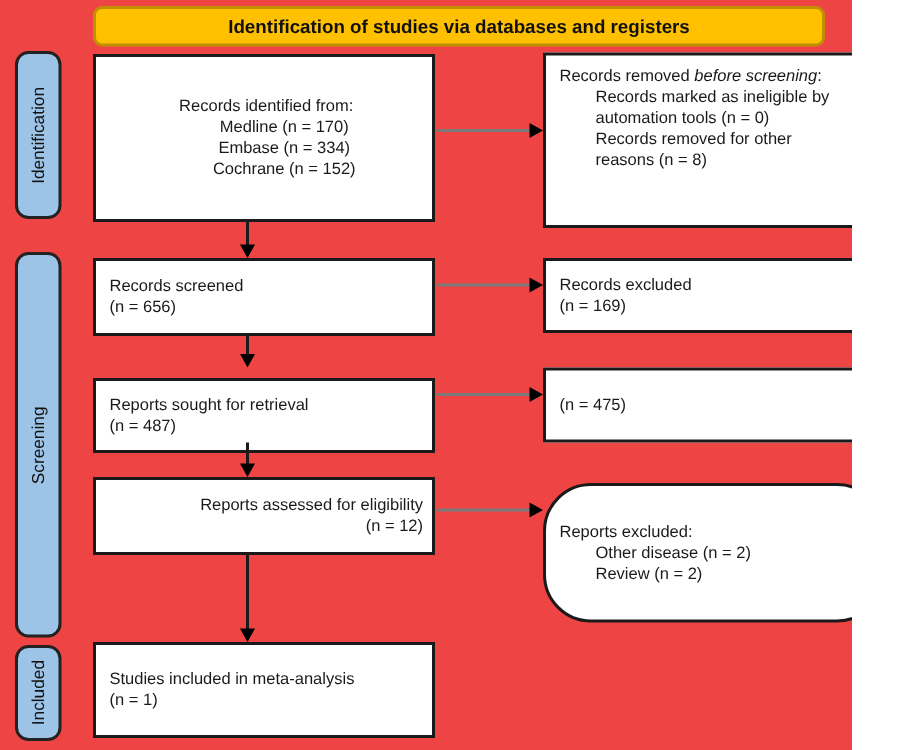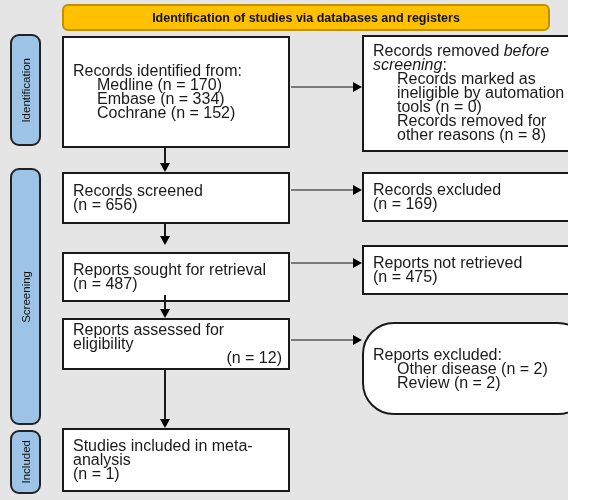--- a/index.html
+++ b/index.html
@@ -1,19 +1,19 @@
 <!DOCTYPE html>
 <html><head>
 <meta charset="utf-8">
 <style>
   * { margin:0; padding:0; box-sizing:border-box; }
   html,body { background:#ffffff; }
   body { font-family:"Liberation Sans", sans-serif; color:#1a1a1a; }
   .canvas {
-    position:relative; width:568px; height:500px; background:#e5e5e5; overflow:hidden;
+    position:relative; width:568px; height:500px; background:#ef4444; overflow:hidden;
   }
   .banner {
     position:absolute; left:62px; top:4px; width:488px; height:27px;
     background:#FFC000; border:2px solid #BF9000; border-radius:6px;
     display:flex; align-items:center; justify-content:center;
     font-weight:bold; font-size:12.5px; color:#111;
   }
   .stage {
     position:absolute; left:10px; width:31px;
     background:#9DC3E6; border:2px solid #222; border-radius:9px;
@@ -21,21 +21,21 @@
   }
   .stage span {
     writing-mode:vertical-rl; transform:rotate(180deg);
     font-size:11.5px; color:#111; white-space:nowrap;
   }
   .stage-identification { top:34px;  height:112px; }
   .stage-screening      { top:168px; height:257px; }
   .stage-included       { top:430px; height:64px; }
   .fbox {
     position:absolute; background:#ffffff; border:2px solid #1a1a1a;
-    font-size:16px; line-height:14px;
+    font-size:11px; line-height:14px;
     display:flex; flex-direction:column; justify-content:center;
     padding:5px 6px 5px 9px;
   }
   .fbox.top-align { justify-content:flex-start; padding-top:7px; }
   .col-left  { left:62px;  width:228px; }
   .col-right { left:362px; width:228px; }
   .indent { margin-left:24px; }
   .narrow-170 { width:170px; }
   .narrow-185 { width:185px; }
   .hline { position:absolute; height:2px; background:#7a7a7a; }
@@ -63,21 +63,21 @@
   <div class="stage stage-identification">
     <span>Identification</span>
   </div>
   <div class="stage stage-screening">
     <span>Screening</span>
   </div>
   <div class="stage stage-included">
     <span>Included</span>
   </div>
 
-  <div class="fbox col-left" style="top:36px; height:112px;">
+  <div class="fbox col-left" style="top:36px; height:112px;text-align:center;">
     <div>Records identified from:</div>
     <div class="indent">Medline (n = 170)</div>
     <div class="indent">Embase (n = 334)</div>
     <div class="indent">Cochrane (n = 152)</div>
   </div>
 
   <div class="fbox col-right top-align" style="top:35px; height:117px;">
     <div><span>Records removed </span><i>before screening</i><span>:</span></div>
     <div class="indent narrow-170">Records marked as ineligible by automation tools (n = 0)</div>
     <div class="indent narrow-170">Records removed for other reasons (n = 8)</div>
@@ -92,21 +92,20 @@
     <div>Records excluded</div>
     <div>(n = 169)</div>
   </div>
 
   <div class="fbox col-left" style="top:252px; height:50px;">
     <div>Reports sought for retrieval</div>
     <div>(n = 487)</div>
   </div>
 
   <div class="fbox col-right" style="top:245px; height:50px;">
-    <div>Reports not retrieved</div>
     <div>(n = 475)</div>
   </div>
 
   <div class="fbox col-left" style="top:318px; height:52px;align-items:flex-end;">
     <div>Reports assessed for eligibility</div>
     <div>(n = 12)</div>
   </div>
 
   <div class="fbox col-right" style="top:322px; height:93px;border-radius:32px;">
     <div>Reports excluded:</div>

